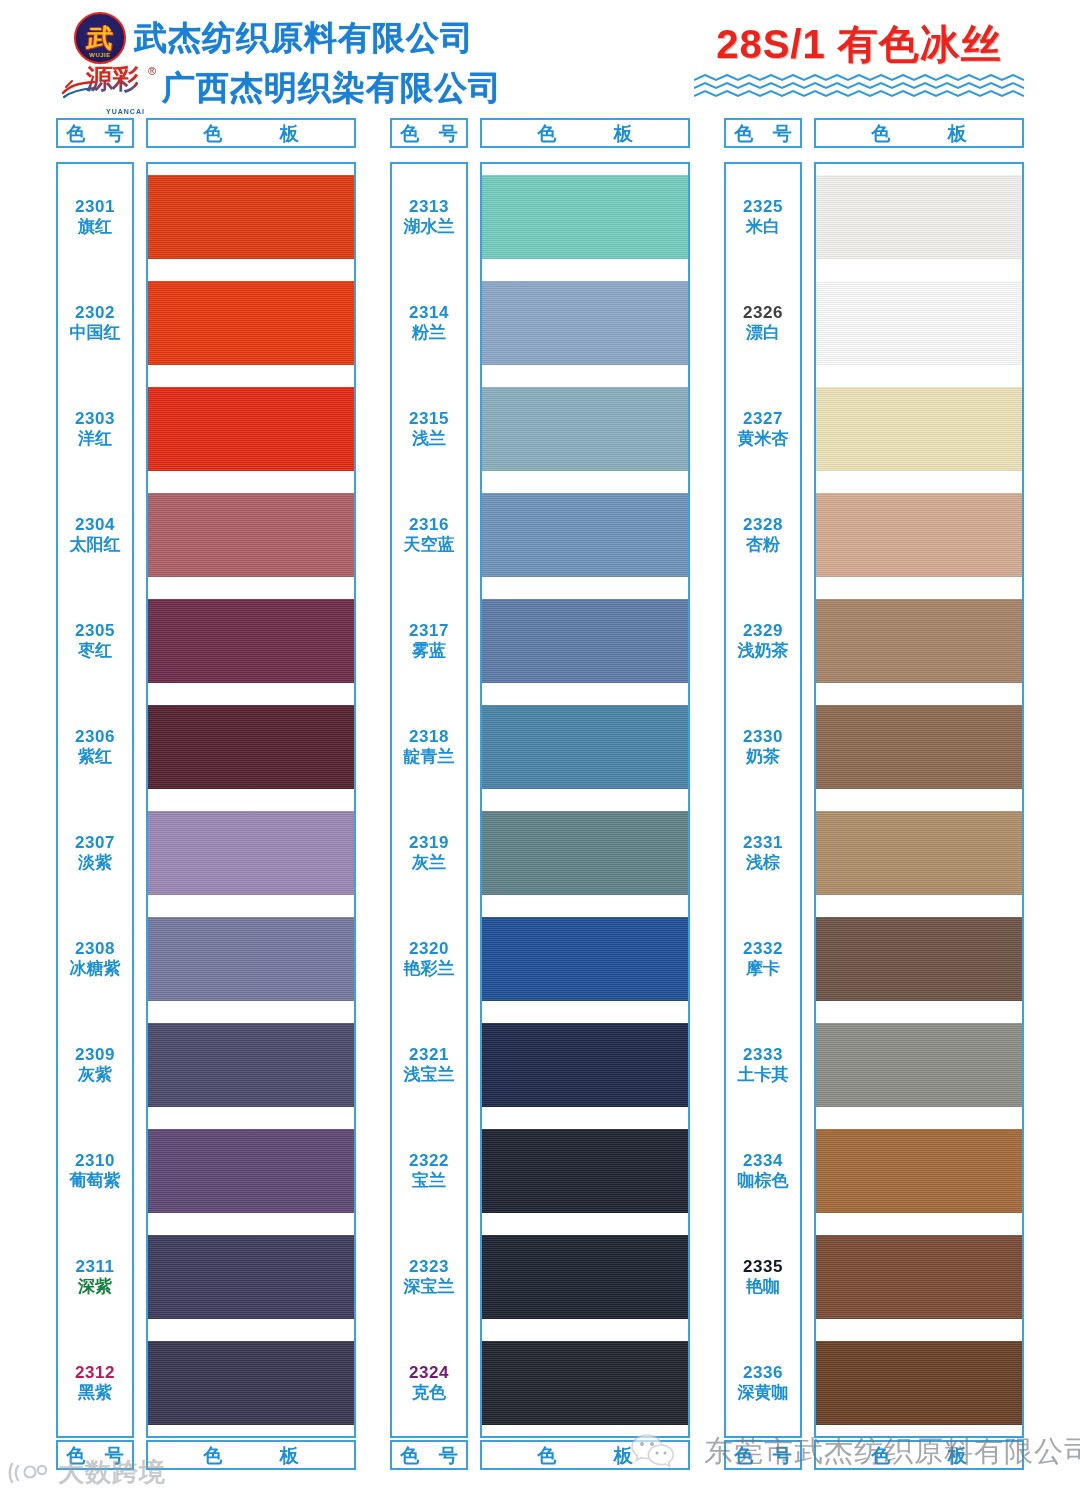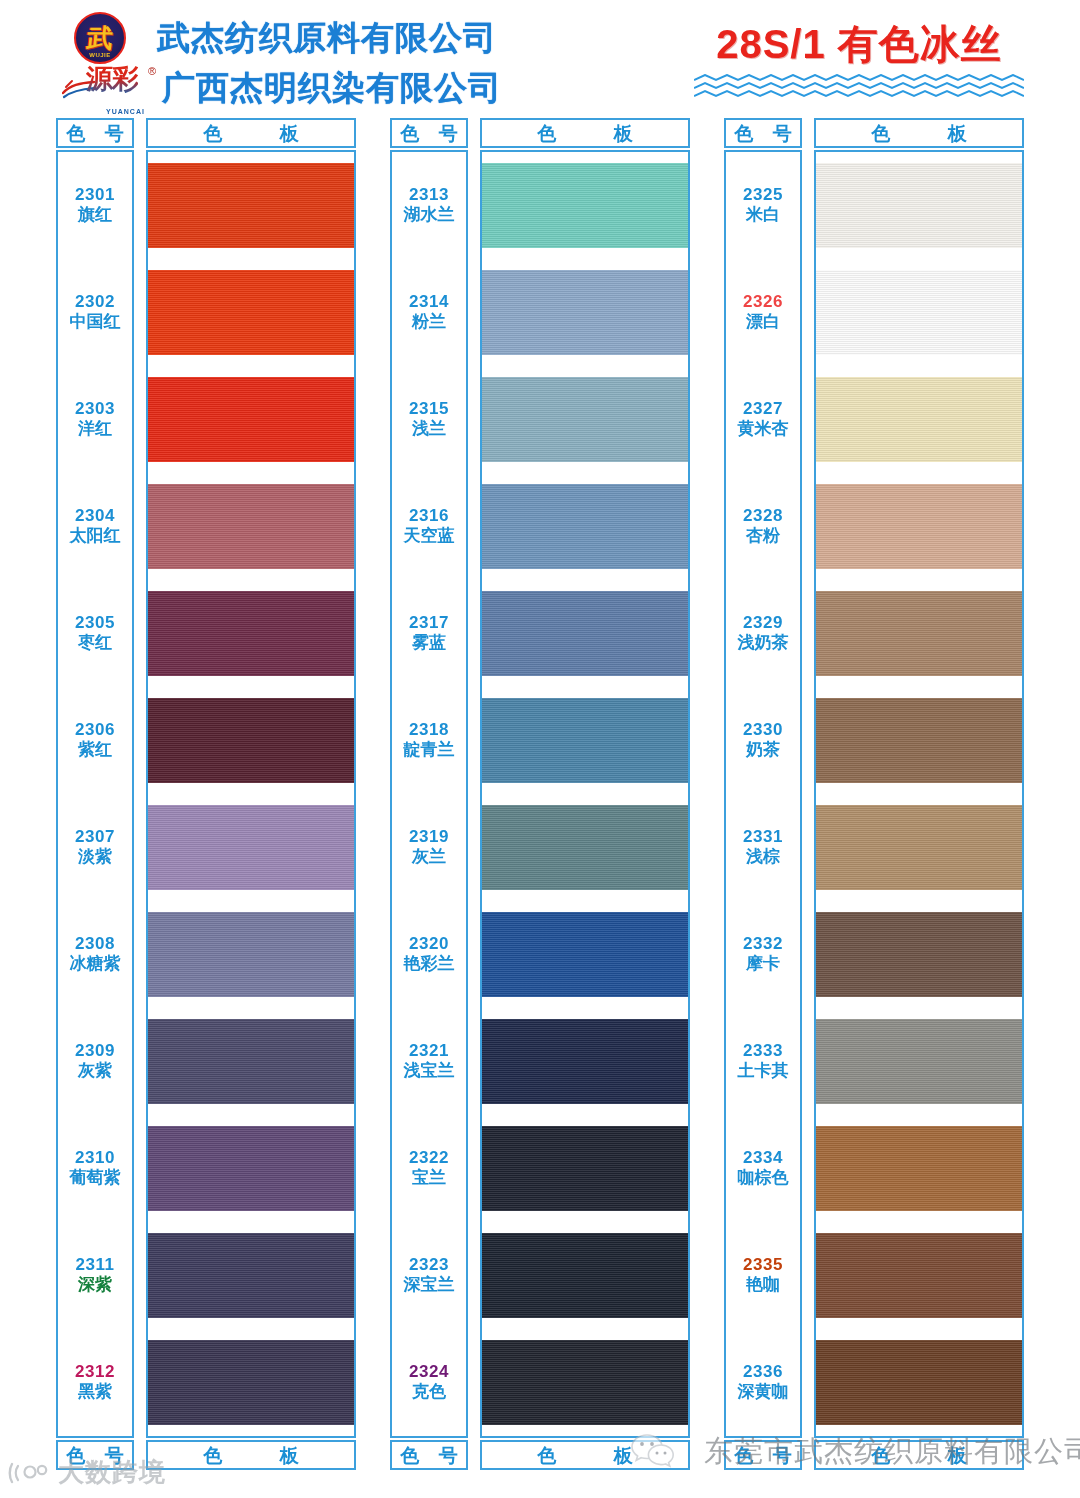--- a/index.html
+++ b/index.html
@@ -93,21 +93,21 @@
     justify-content: center; background: #fff;
   }
   .head-cell.code { width: 78px; flex: 0 0 78px; }
   .head-cell.board { flex: 1 1 auto; }
   .head-label {
     color: #1b8fd4; font-size: 19px; font-weight: bold; letter-spacing: 7px;
     text-indent: 7px; line-height: 1;
   }
   .head-label.wide { letter-spacing: 26px; text-indent: 26px; }
 
-  .col-body { display: flex; gap: 12px; flex: 1 1 auto; margin-top: 2px; }
+  .col-body { display: flex; gap: 12px; flex: 1 1 auto; margin-top: 14px; }
   .code-col {
     width: 78px; flex: 0 0 78px; border: 2px solid #3ca0dd;
     display: flex; flex-direction: column; background: #fff;
   }
   .board-col {
     flex: 1 1 auto; border: 2px solid #3ca0dd;
     display: flex; flex-direction: column; background: #fff;
     position: relative; overflow: hidden;
   }
   .code-cell {
@@ -164,21 +164,21 @@
   <div class="header">
 
     <div class="brand-block">
       <div class="brand-row">
         <div class="logo-wuijie">
           <div class="disc">
             <span class="wu">武</span>
             <span class="pinyin">WUJIE</span>
           </div>
         </div>
-        <div class="company-name" style="color: rgb(27, 127, 212); margin-left: 23px;">武杰纺织原料有限公司</div>
+        <div class="company-name" style="color: rgb(27, 127, 212);">武杰纺织原料有限公司</div>
       </div>
       <div class="brand-row">
         <div class="logo-yuancai">
           <svg class="swoosh" viewBox="0 0 34 20">
             <path d="M1 14 C8 6, 18 4, 32 3" stroke="#d4241a" stroke-width="2.4" fill="none" stroke-linecap="round"></path>
             <path d="M2 18 C10 12, 20 10, 32 9" stroke="#1b60ab" stroke-width="2.2" fill="none" stroke-linecap="round"></path>
             <path d="M4 8 L10 2" stroke="#d4241a" stroke-width="2" stroke-linecap="round"></path>
           </svg>
           <span class="yc-text">源彩</span>
           <span class="reg">®</span>
@@ -429,21 +429,21 @@
           <span class="head-label wide" style="color: rgb(27, 143, 212);">色 板</span>
         </div>
       </div>
       <div class="col-body">
         <div class="code-col" style="border-color: rgb(60, 160, 221);">
           <div class="code-cell">
               <span class="code-num" style="color: rgb(27, 143, 212);">2325</span>
               <span class="code-name" style="color: rgb(27, 143, 212);">米白</span>
             </div>
           <div class="code-cell">
-              <span class="code-num" style="color: #ef4444;">2326</span>
+              <span class="code-num" style="color: #404040;">2326</span>
               <span class="code-name" style="color: rgb(27, 143, 212);">漂白</span>
             </div>
           <div class="code-cell">
               <span class="code-num" style="color: rgb(27, 143, 212);">2327</span>
               <span class="code-name" style="color: rgb(27, 143, 212);">黄米杏</span>
             </div>
           <div class="code-cell">
               <span class="code-num" style="color: rgb(27, 143, 212);">2328</span>
               <span class="code-name" style="color: rgb(27, 143, 212);">杏粉</span>
             </div>
@@ -465,21 +465,21 @@
             </div>
           <div class="code-cell">
               <span class="code-num" style="color: rgb(27, 143, 212);">2333</span>
               <span class="code-name" style="color: rgb(27, 143, 212);">土卡其</span>
             </div>
           <div class="code-cell">
               <span class="code-num" style="color: rgb(27, 143, 212);">2334</span>
               <span class="code-name" style="color: rgb(27, 143, 212);">咖棕色</span>
             </div>
           <div class="code-cell">
-              <span class="code-num" style="color: #c2410c; text-align: center;">2335</span>
+              <span class="code-num" style="color: #0f172a; text-align: center;">2335</span>
               <span class="code-name" style="color: rgb(27, 143, 212);">艳咖</span>
             </div>
           <div class="code-cell">
               <span class="code-num" style="color: rgb(27, 143, 212);">2336</span>
               <span class="code-name" style="color: rgb(27, 143, 212);">深黄咖</span>
             </div>
         </div>
         <div class="board-col" style="border-color: rgb(60, 160, 221);">
           <div class="swatch-cell">
               <div class="swatch tall" style="background-color: rgb(243, 241, 236);"></div>

